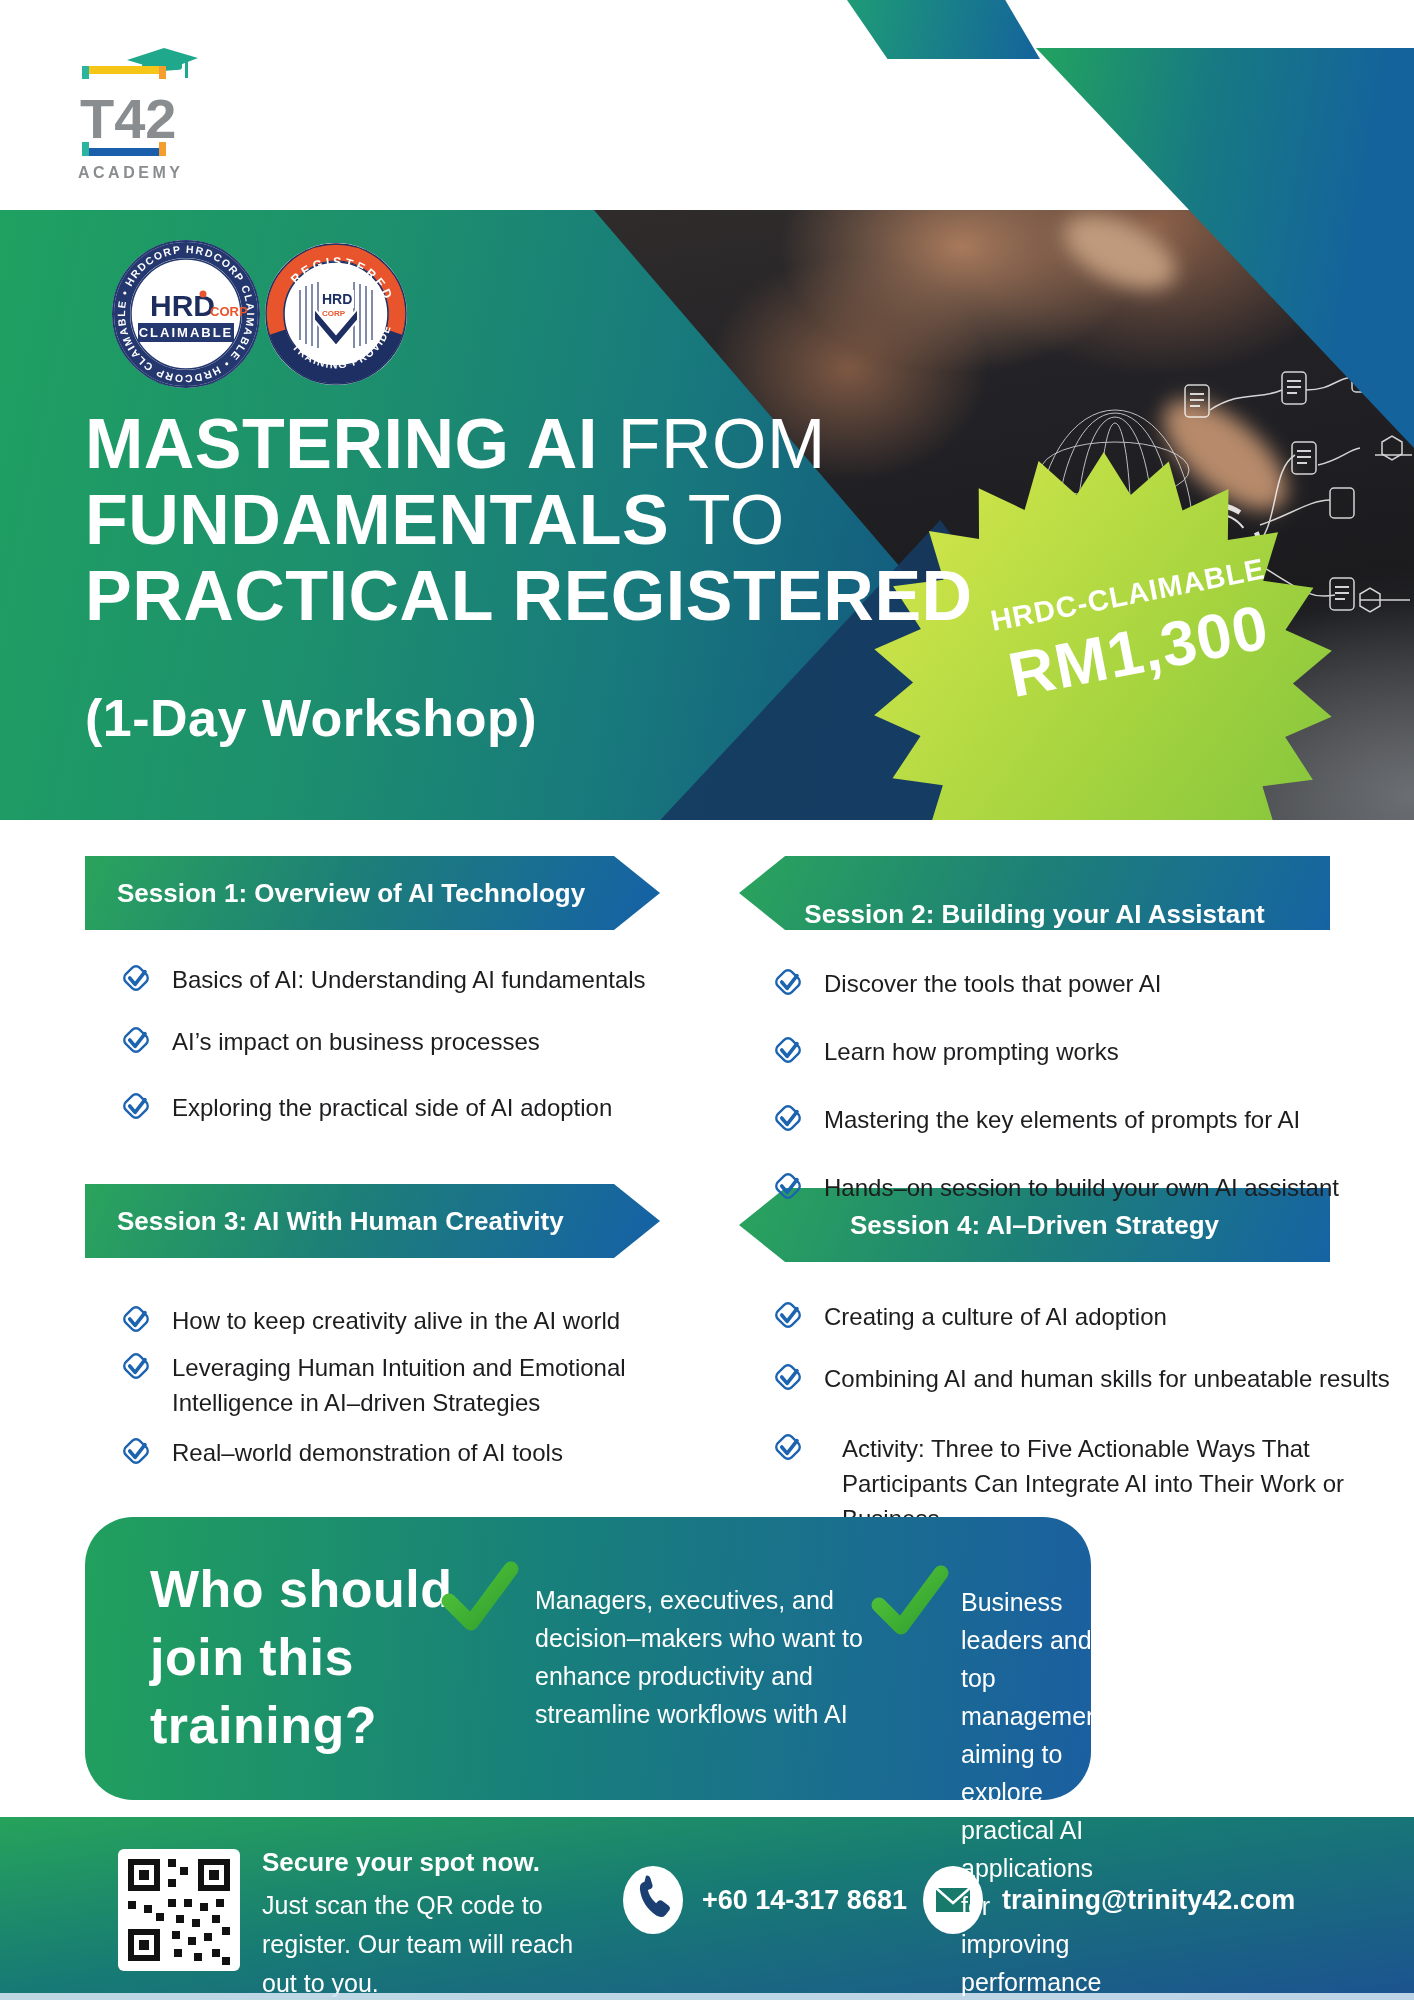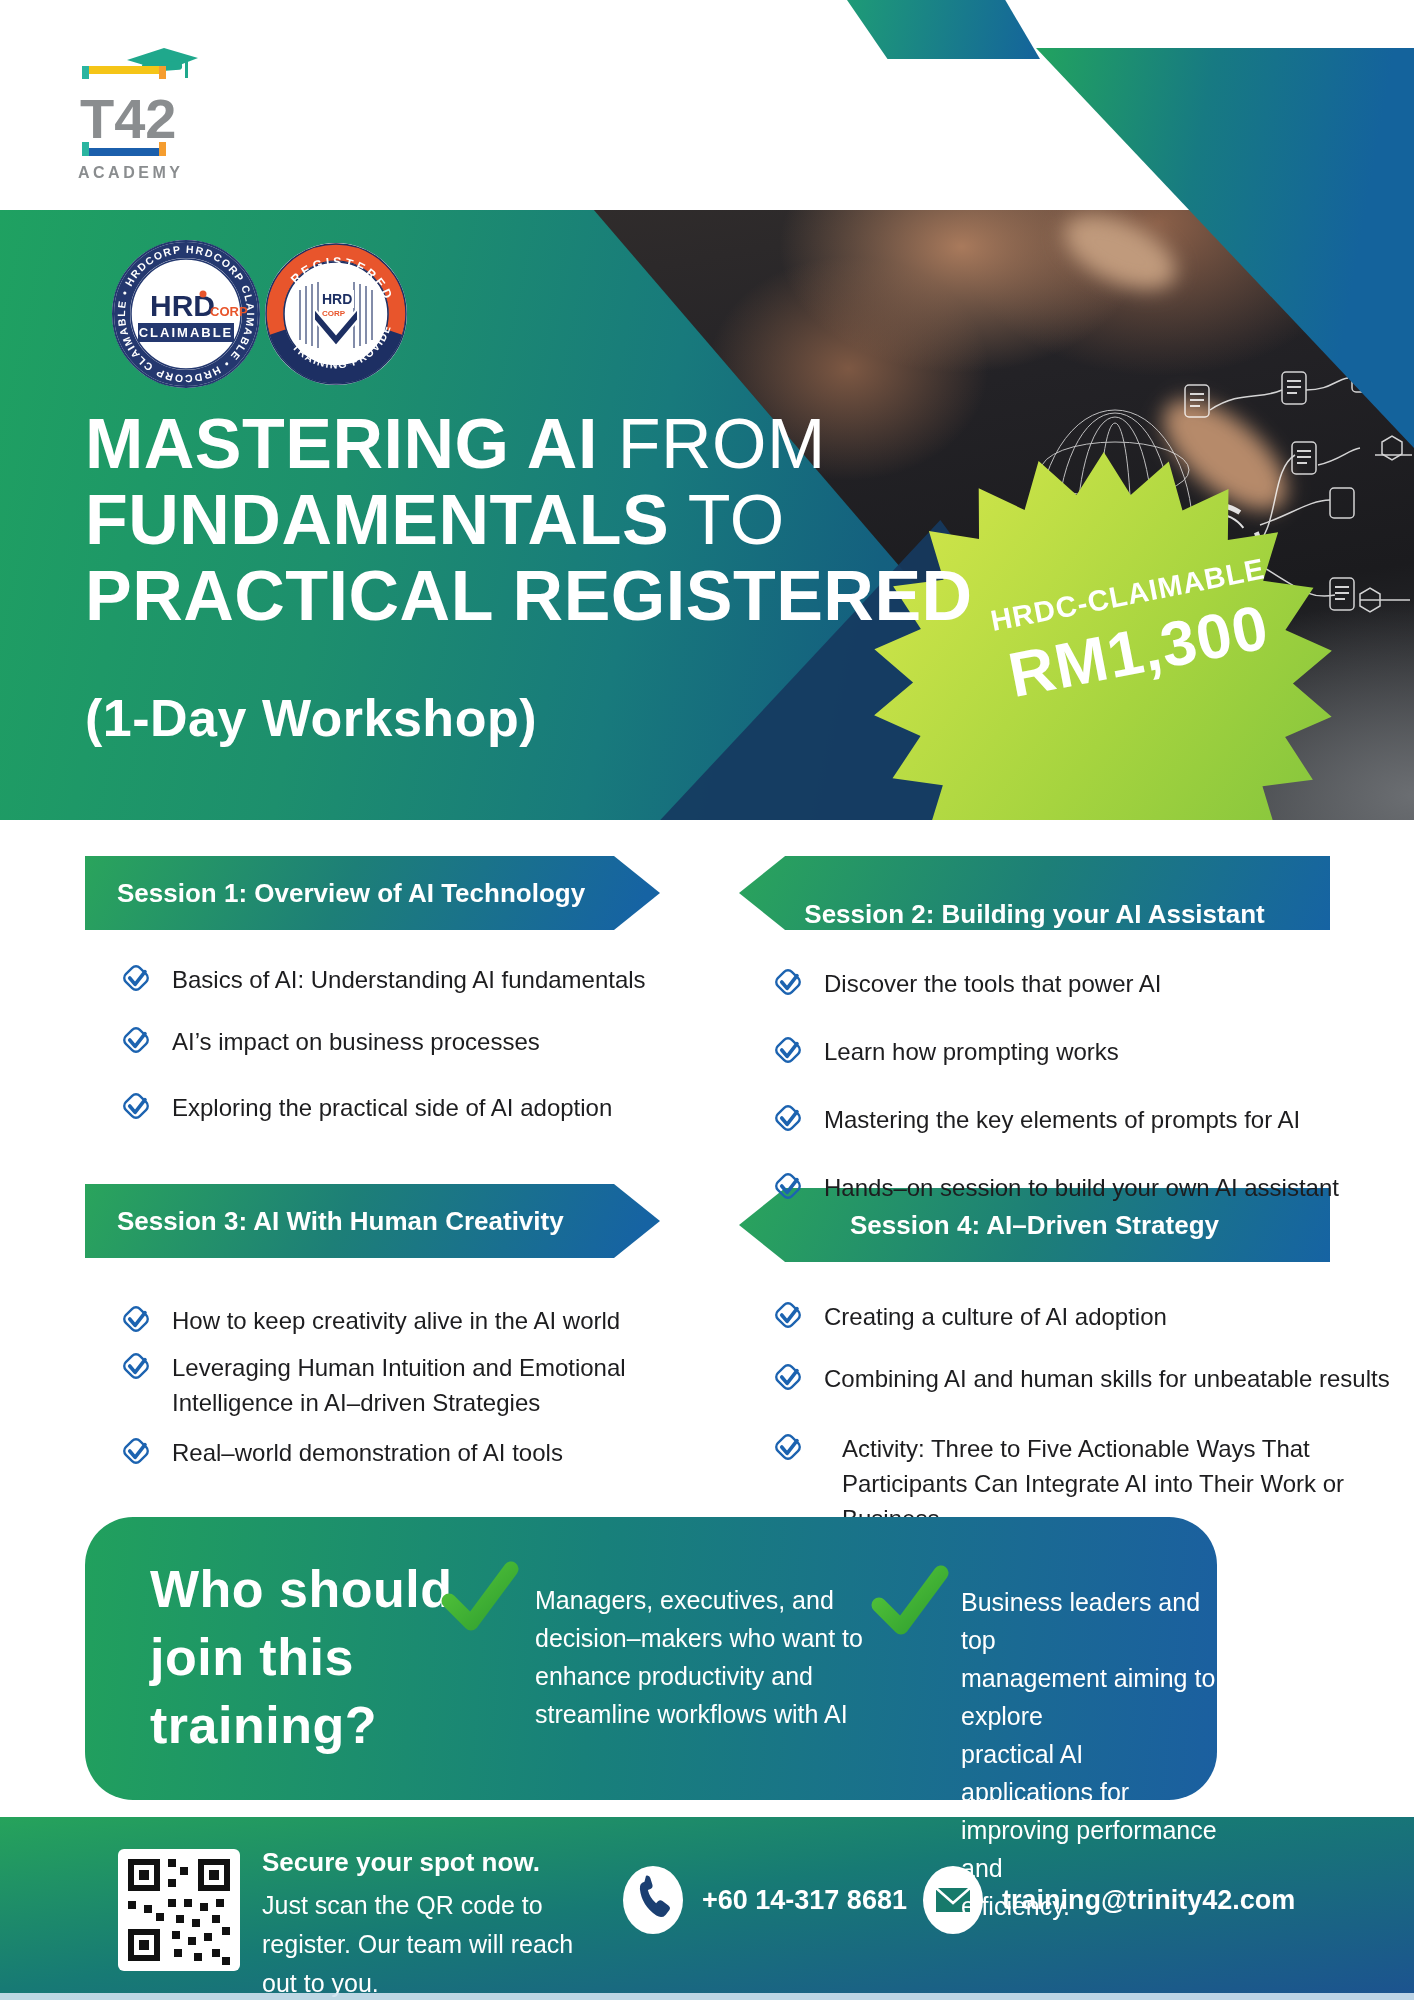--- a/index.html
+++ b/index.html
@@ -63,21 +63,21 @@
   .item .txt{font-size:24px;line-height:35px;color:#1d1d1f;font-weight:500;
       white-space:pre-line;padding-top:2px;}
   .item .ico{flex:0 0 36px;height:36px;}
   .col-l{left:118px;} .col-r{left:770px;}
   .s1r1{top:960px;} .s1r2{top:1022px;} .s1r3{top:1088px;}
   .s2r1{top:964px;} .s2r2{top:1032px;} .s2r3{top:1100px;} .s2r4{top:1168px;}
   .s3r1{top:1289px;margin-top:12px;} .s3r2{top:1348px;} .s3r3{top:1433px;} .s3r4{top:1517px;align-items:flex-end;}
   .s4r1{top:1297px;} .s4r2{top:1359px;} .s4r3{top:1429px;gap:36px;}
 
   
-  .who{position:absolute;left:85px;top:1517px;width:1132px;height:283px;border-radius:48px;
+  .who{position:absolute;left:85px;top:1517px;width:1006px;height:283px;border-radius:48px;
       background:linear-gradient(95deg,#21a05d 0%,#18807a 45%,#1b5fa0 100%);z-index:2;}
   .who-heading{position:absolute;left:65px;top:38px;color:#fff;font-size:52px;font-weight:800;
       line-height:68px;white-space:pre-line;letter-spacing:.5px;}
   .gcheck{position:absolute;width:84px;height:84px;}
   .gc1{left:352px;top:38px;} .gc2{left:782px;top:42px;}
   .who-col{position:absolute;color:#fff;font-size:25px;line-height:38px;white-space:pre-line;font-weight:500;}
   .wc1{left:450px;top:64px;} .wc2{left:876px;top:66px;}
 
   
   .footer{position:absolute;left:0;top:1817px;width:1414px;height:183px;

